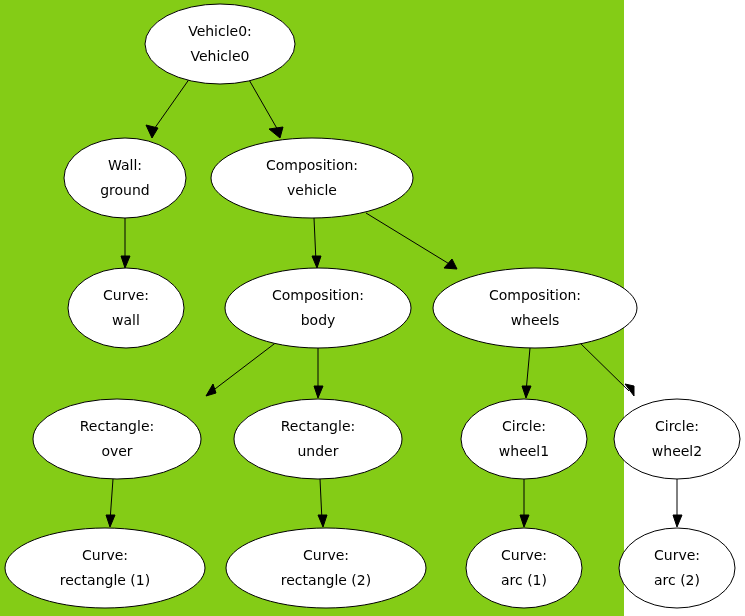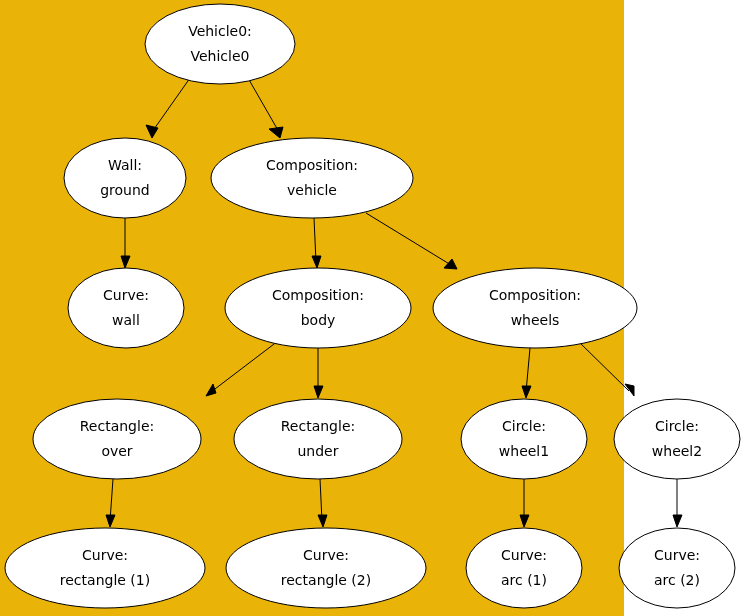--- a/index.html
+++ b/index.html
@@ -11,21 +11,21 @@
   body {
     width: 745px;
     height: 616px;
     font-family: "DejaVu Sans", sans-serif;
     overflow: hidden;
   }
   #graph-canvas {
     position: relative;
     width: 624px;
     height: 616px;
-    background: #eab308;
+    background: #84cc16;
   }
   #graph-svg {
     position: absolute;
     top: 0;
     left: 0;
     width: 745px;
     height: 616px;
     display: block;
   }
   .node-ellipse {

